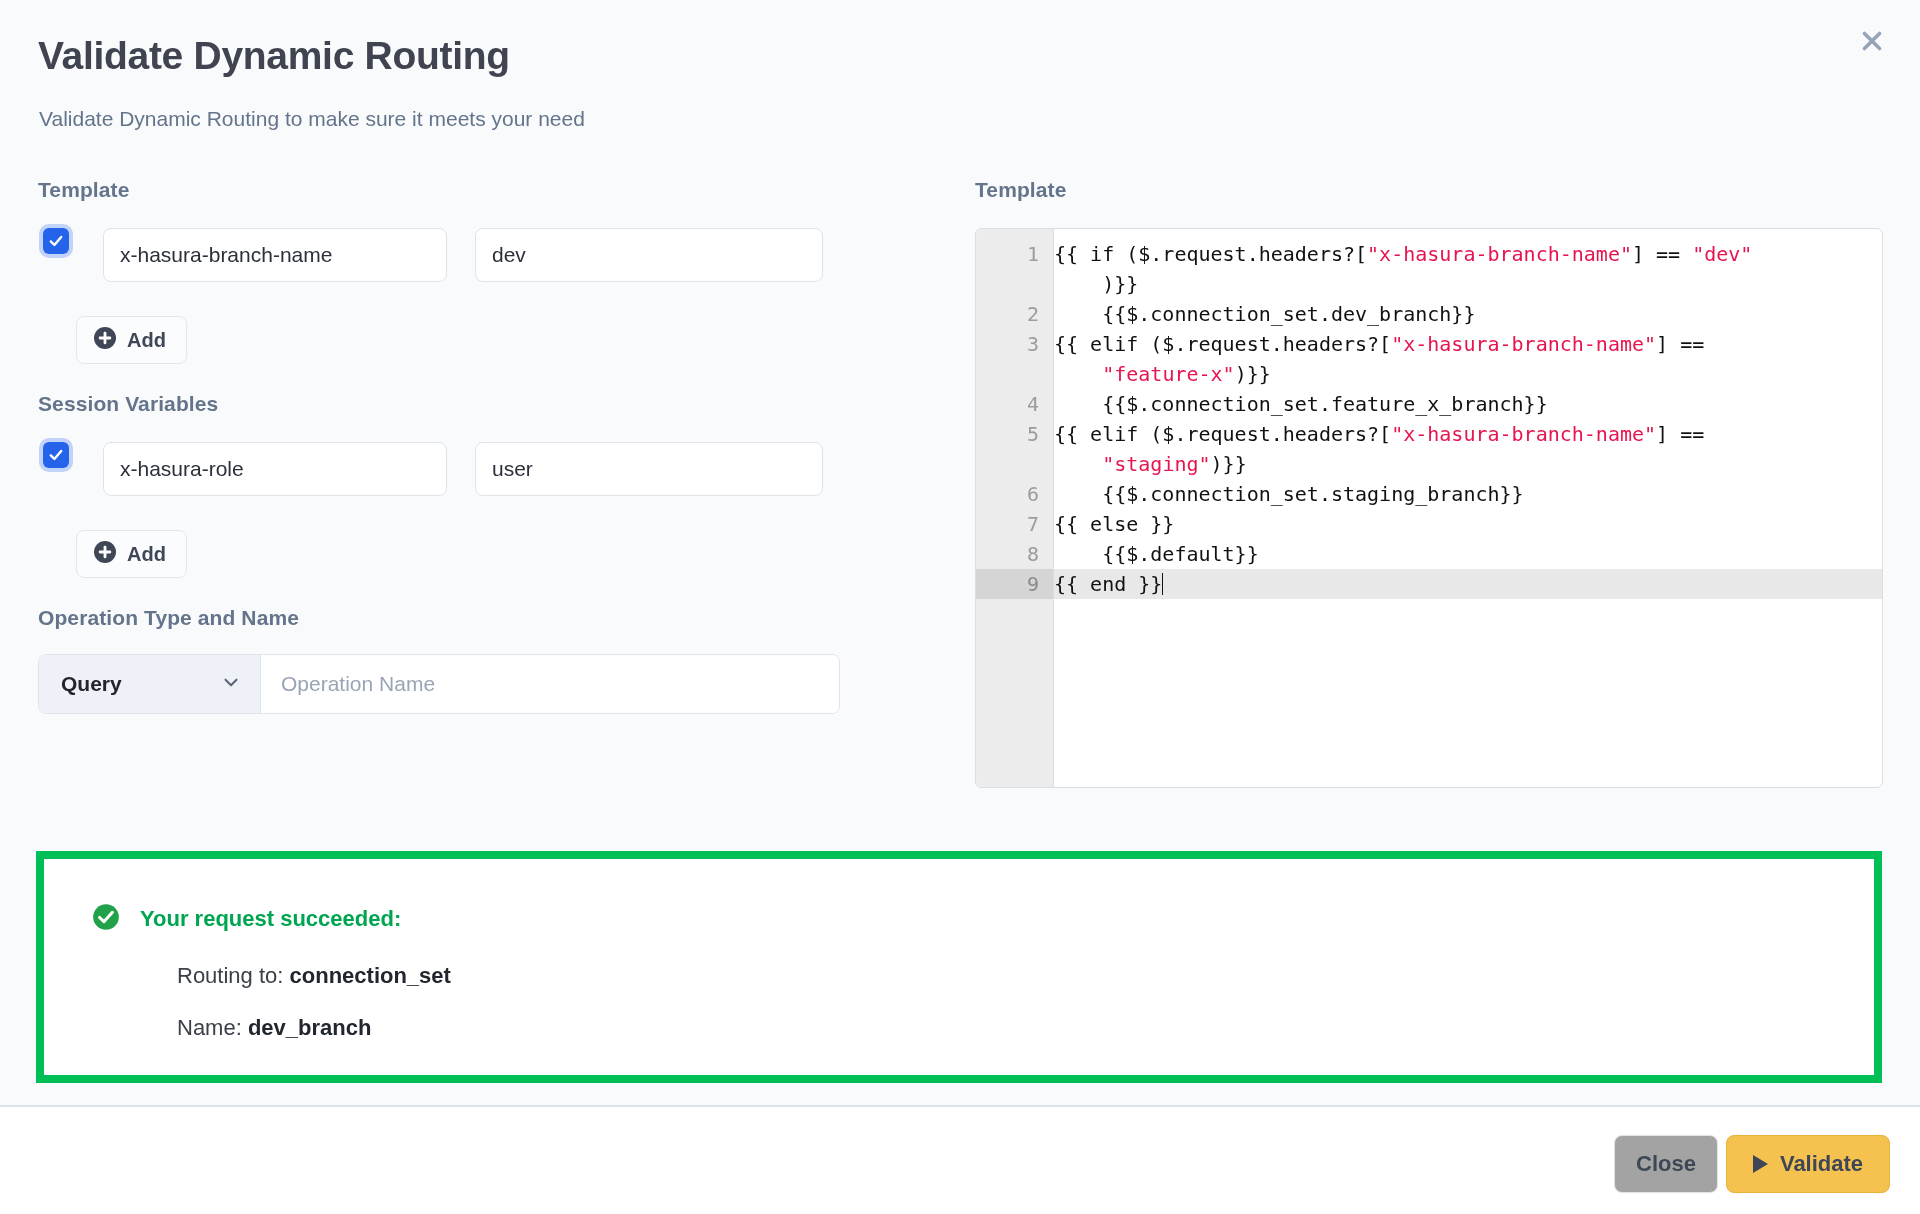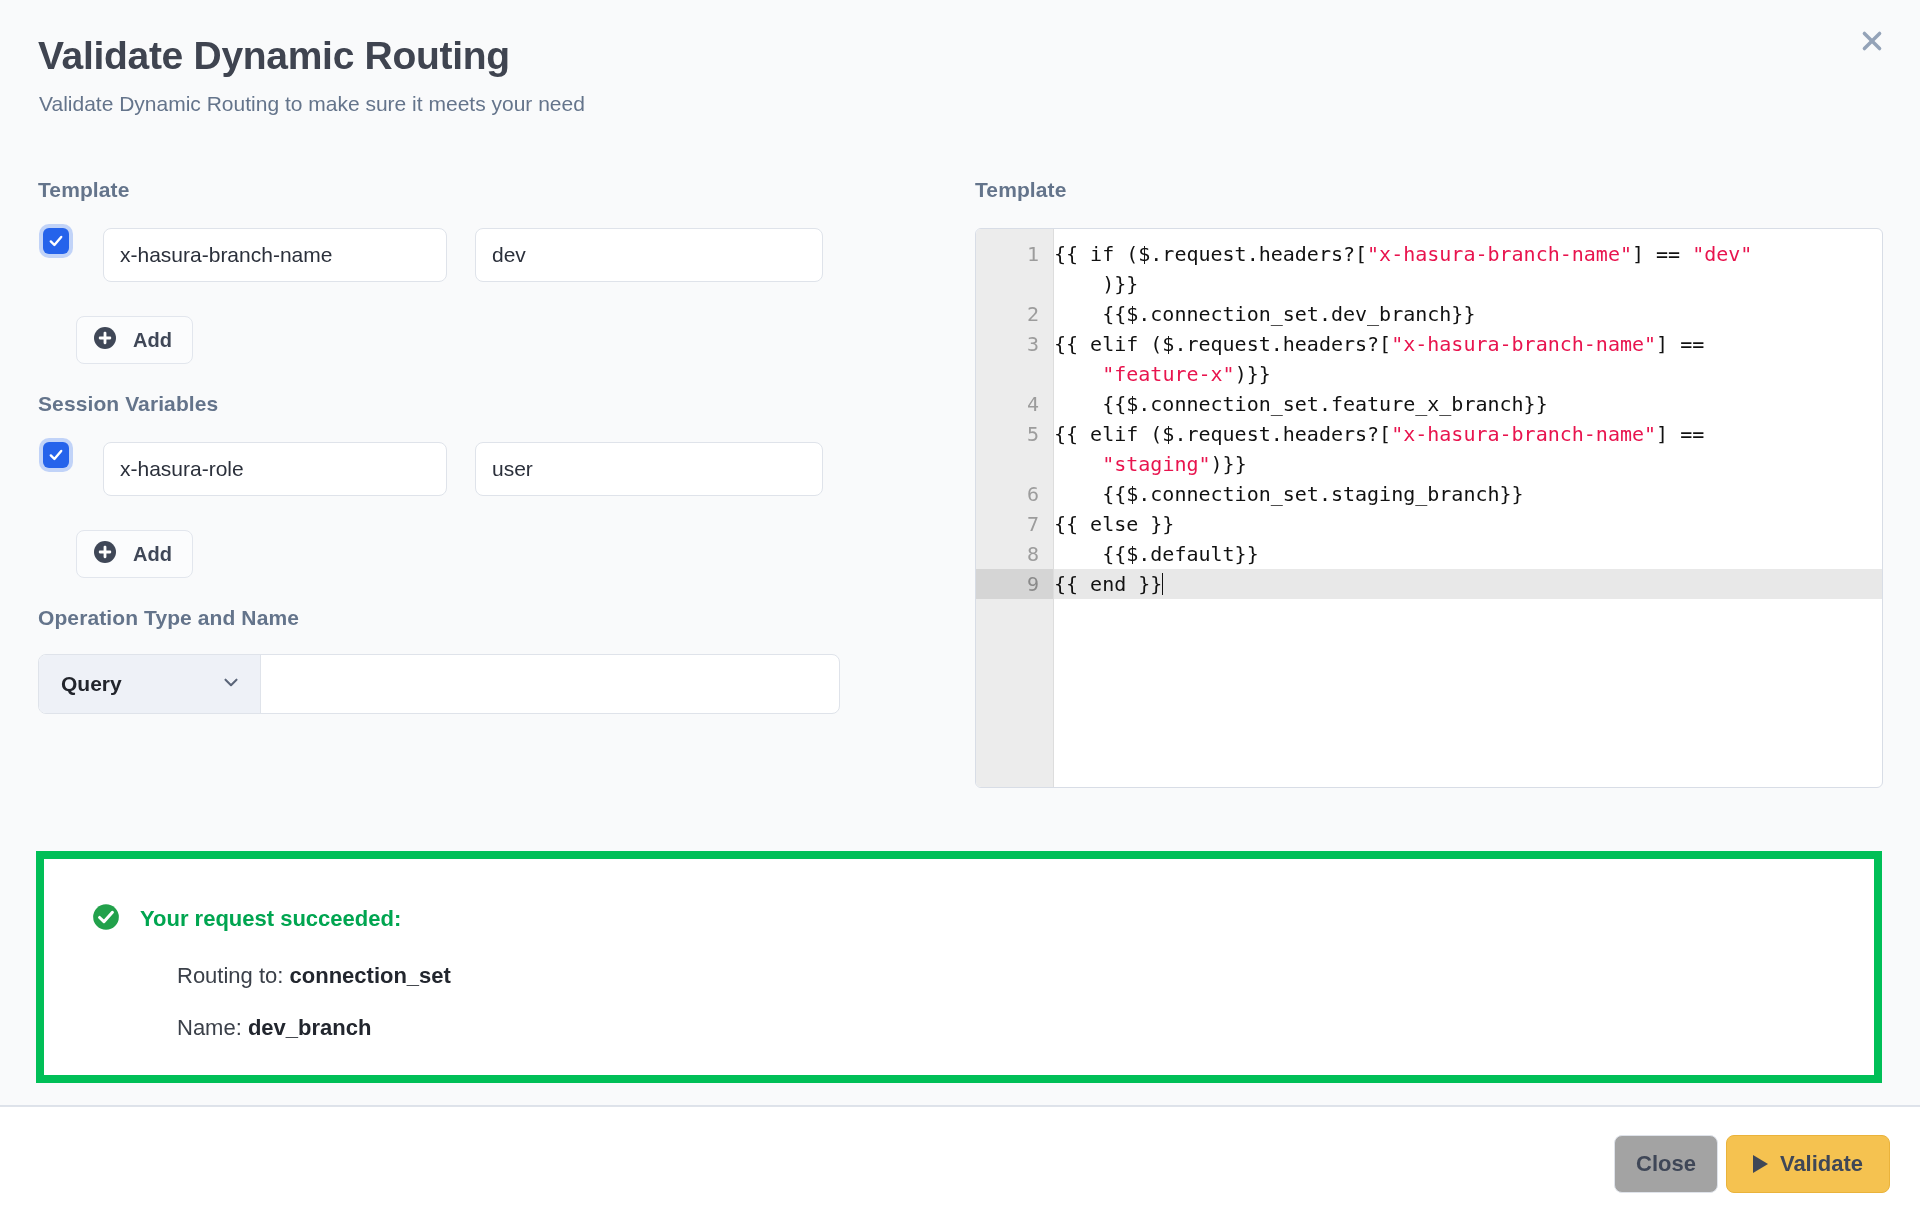--- a/index.html
+++ b/index.html
@@ -28,21 +28,21 @@
     top: 34px;
     font-size: 39px;
     font-weight: bold;
     color: #3f4450;
     letter-spacing: -0.3px;
     white-space: nowrap;
   }
   .modal-subtitle {
     position: absolute;
     left: 39px;
-    top: 92px;
+    top: 107px;
     font-size: 21px;
     color: #64748b;
     white-space: nowrap;
   }
   .close-btn {
     position: absolute;
     right: 26px;
     top: 20px;
     width: 44px;
     height: 44px;
@@ -112,21 +112,21 @@
     box-sizing: border-box;
     outline: none;
   }
   .txt-input::placeholder { color: #9aa4b4; }
   .w-key { width: 344px; }
   .w-val { width: 348px; }
 
   .add-btn {
     display: inline-flex;
     align-items: center;
-    gap: 16px;
+    gap: 10px;
     height: 48px;
     padding: 0 20px 0 16px;
     background: #fbfcfd;
     border: 1px solid #e2e6ed;
     border-radius: 8px;
     font-size: 20px;
     font-weight: bold;
     color: #3f4757;
     cursor: pointer;
     font-family: "Liberation Sans", sans-serif;
@@ -385,20 +385,21 @@
 
   <div class="op-row">
     <div class="op-select">
       <span>Query</span>
       <span>
         <svg width="22" height="22" viewBox="0 0 24 24" fill="none" stroke="#5b6679" stroke-width="2.3" stroke-linecap="round" stroke-linejoin="round">
           <polyline points="6,9.5 12,15.5 18,9.5"></polyline>
         </svg>
       </span>
     </div>
+    <input class="op-name" placeholder="Operation Name" style="">
   </div>
 </div>
 
 <div class="right-col">
   <div class="section-label">Template</div>
   <div class="editor">
     <div class="gutter" id="gutter">
         <div class="ln">1</div>
         <div class="ln"></div>
         <div class="ln">2</div>

